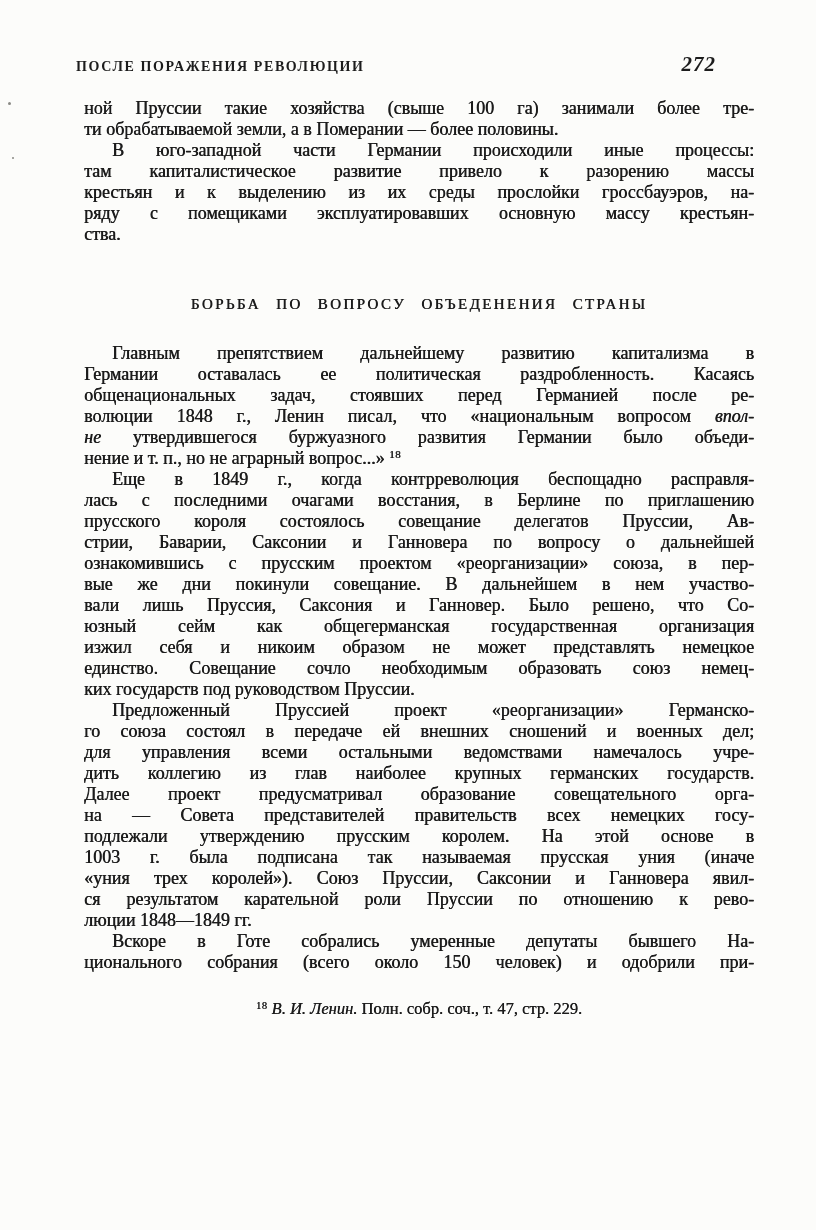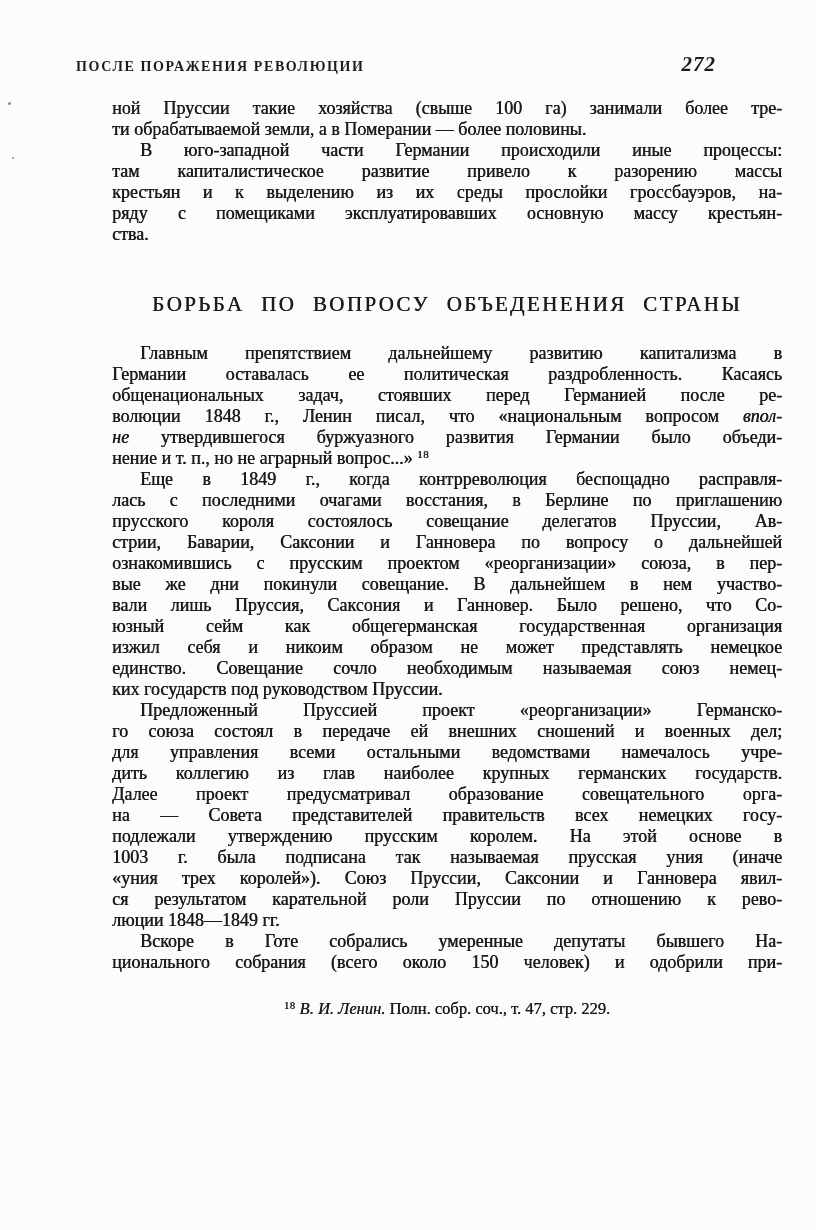--- a/index.html
+++ b/index.html
@@ -22,37 +22,37 @@
   .runhead .title {
     font-size: 14px; font-weight: bold; letter-spacing: 1.6px;
     text-transform: uppercase;
   }
   .runhead .pagenum {
     font-size: 21px; font-style: italic; font-weight: bold;
     padding-right: 30px; letter-spacing: 1px;
   }
 
   
-  .col { margin-left: 112px; width: 670px; }
+  .col { margin-left: 84px; width: 670px; }
   .flow { margin-top: 26px; }
 
   .line {
     font-size: 18px; line-height: 21px;
     text-align: justify; text-align-last: justify;
     text-shadow: 0.45px 0 0 currentColor;
     white-space: normal;
   }
   .line.endline { text-align-last: left; }
   .line.indent { text-indent: 28px; }
   .it { font-style: italic; }
   sup { font-size: 11px; line-height: 0; vertical-align: 6px; letter-spacing: 0.5px; }
 
   .section-heading {
     margin: 46px 0 0 0; padding: 0;
-    font-size: 21px; font-weight: normal;
+    font-size: 15px; font-weight: normal;
     letter-spacing: 2.4px; word-spacing: 9px;
     text-align: center; line-height: 26px;
     text-shadow: 0.5px 0 0 currentColor;
   }
 
   .footnote {
     margin-top: 26px;
     font-size: 16.5px; line-height: 20px;
     text-shadow: 0.3px 0 0 currentColor;
     text-align: center;
@@ -105,21 +105,21 @@
         <div>
           <div class="line indent"><span>Еще в 1849 г., когда контрреволюция беспощадно расправля-</span></div>
           <div class="line"><span>лась с последними очагами восстания, в Берлине по приглашению</span></div>
           <div class="line"><span>прусского короля состоялось совещание делегатов Пруссии, Ав-</span></div>
           <div class="line"><span>стрии, Баварии, Саксонии и Ганновера по вопросу о дальнейшей</span></div>
           <div class="line"><span>ознакомившись с прусским проектом «реорганизации» союза, в пер-</span></div>
           <div class="line"><span>вые же дни покинули совещание. В дальнейшем в нем участво-</span></div>
           <div class="line"><span>вали лишь Пруссия, Саксония и Ганновер. Было решено, что Со-</span></div>
           <div class="line"><span>юзный сейм как общегерманская государственная организация</span></div>
           <div class="line"><span>изжил себя и никоим образом не может представлять немецкое</span></div>
-          <div class="line"><span>единство. Совещание сочло необходимым называемая союз немец-</span></div>
+          <div class="line"><span>единство. Совещание сочло необходимым образовать союз немец-</span></div>
           <div class="line endline"><span>ких государств под руководством Пруссии.</span></div>
         </div>
         <div>
           <div class="line indent"><span>Предложенный Пруссией проект «реорганизации» Германско-</span></div>
           <div class="line"><span>го союза состоял в передаче ей внешних сношений и военных дел;</span></div>
           <div class="line"><span>для управления всеми остальными ведомствами намечалось учре-</span></div>
           <div class="line"><span>дить коллегию из глав наиболее крупных германских государств.</span></div>
           <div class="line"><span>Далее проект предусматривал образование совещательного орга-</span></div>
           <div class="line"><span>на — Совета представителей правительств всех немецких госу-</span></div>
           <div class="line"><span>подлежали утверждению прусским королем. На этой основе в</span></div>

